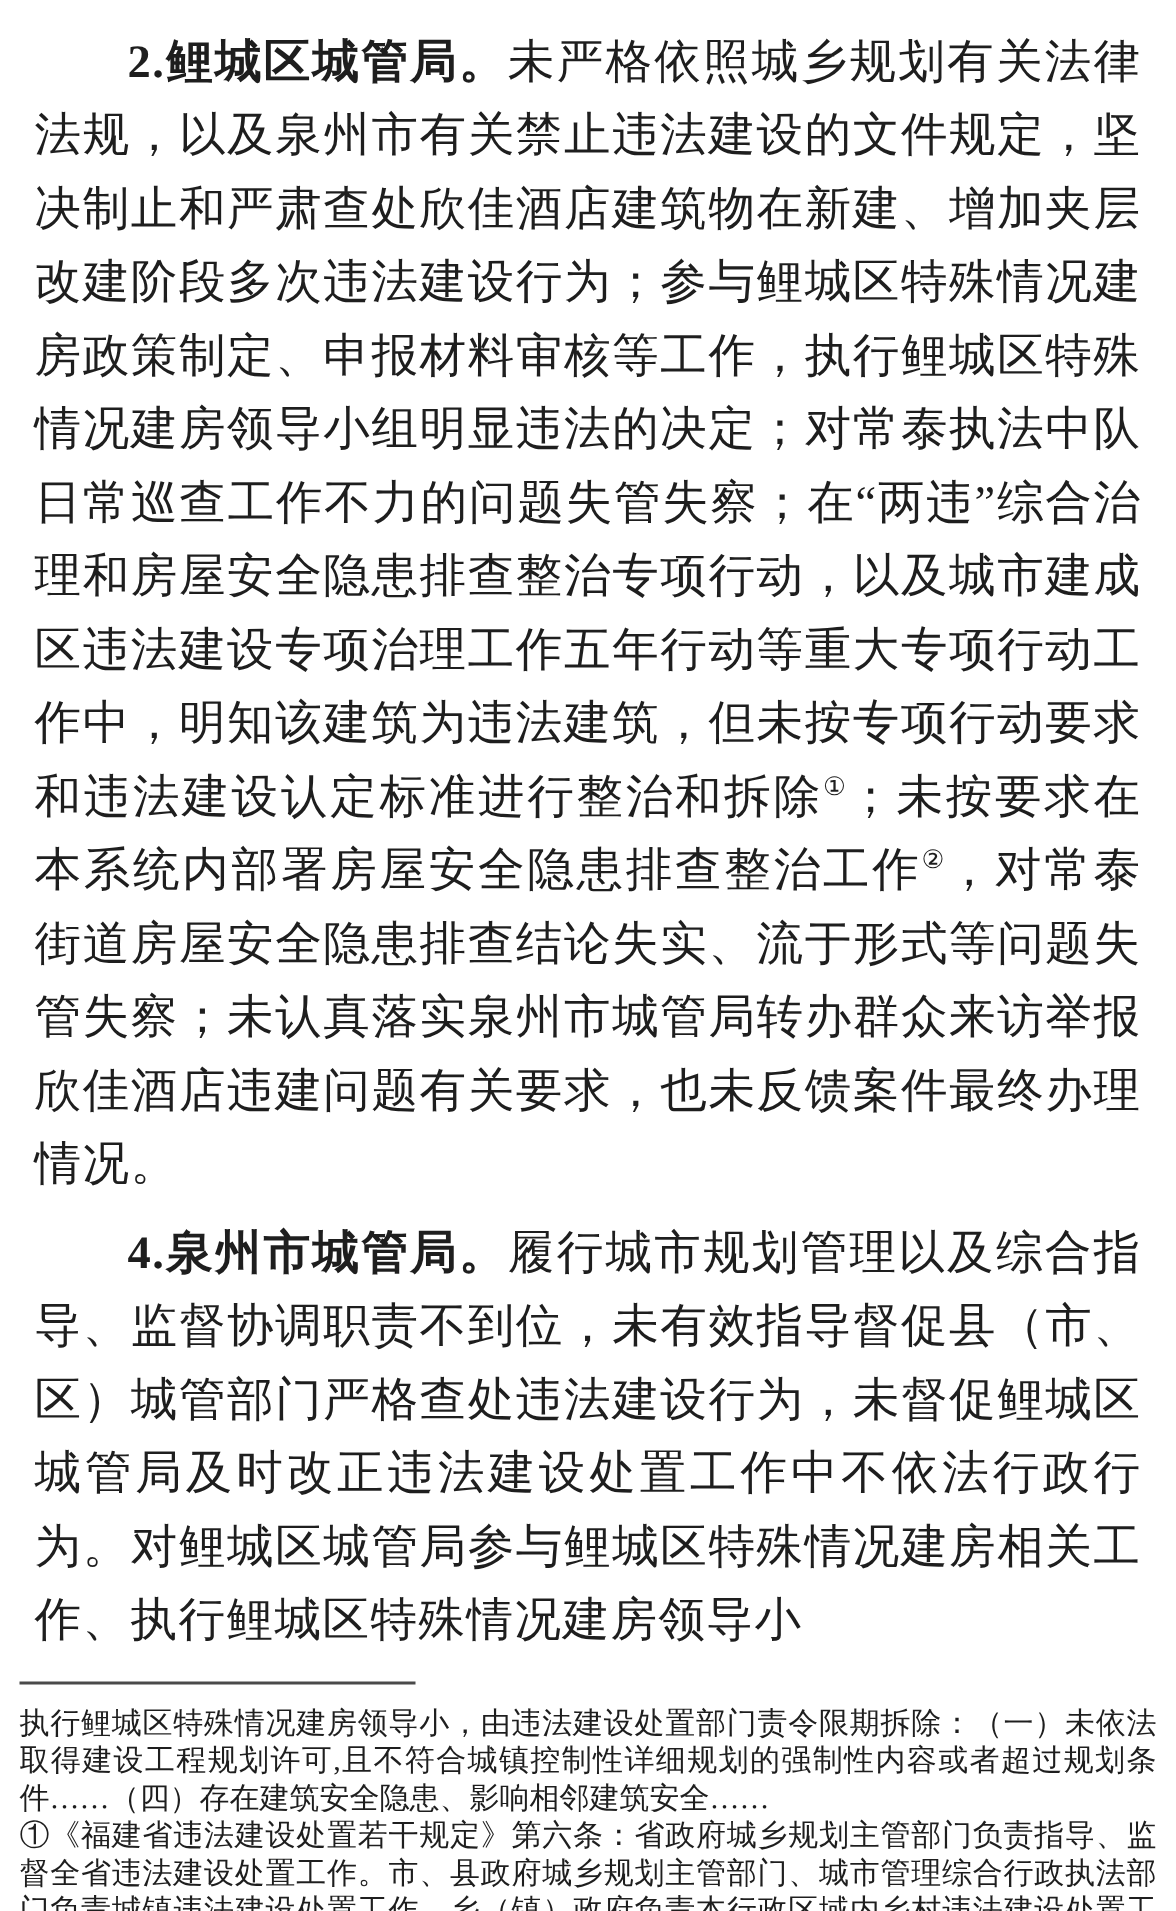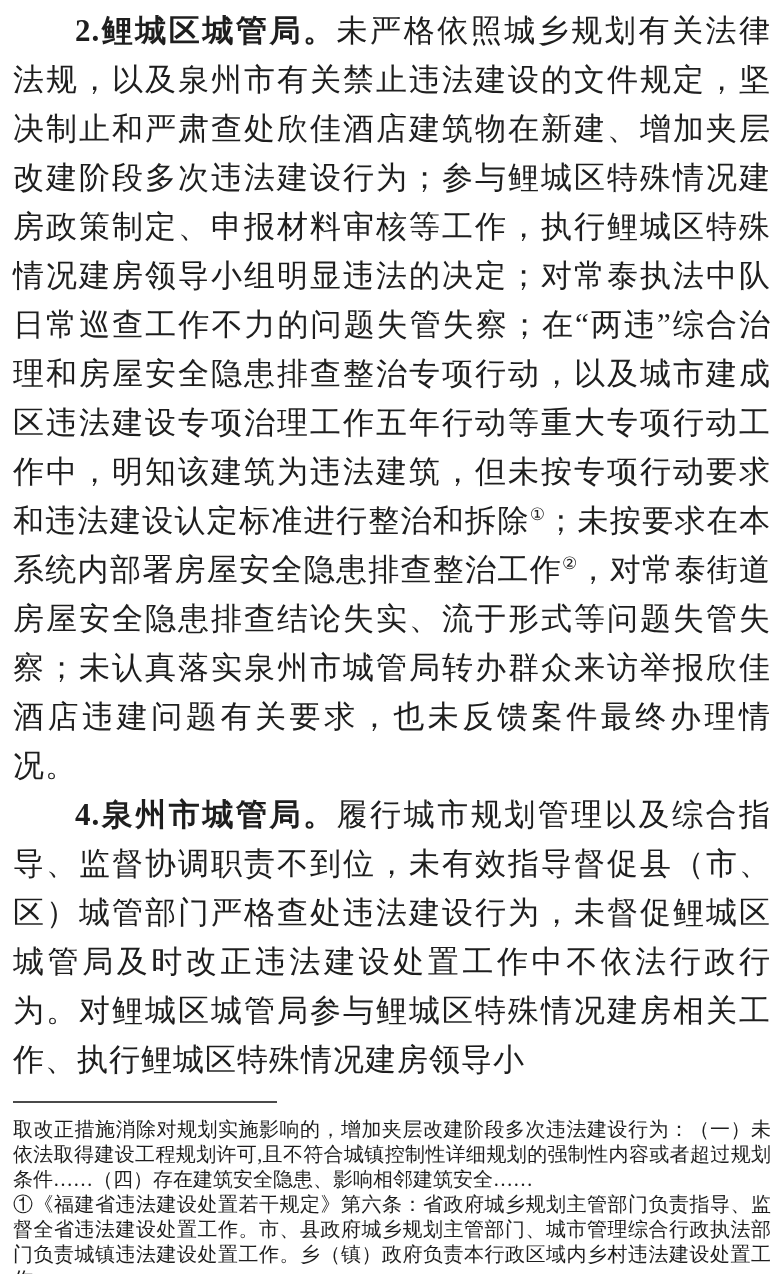--- a/index.html
+++ b/index.html
@@ -23,21 +23,21 @@
     overflow: hidden;
   }
   .body-text {
     font-size: 31px;
     line-height: 49px;
     letter-spacing: 1px;
     text-align: justify;
     text-justify: inter-ideograph;
   }
   .para {
-    margin: 0;
+    margin: 10px;
     text-indent: 2em;
   }
   .lead {
     font-weight: bold;
   }
   .fnref {
     font-size: 0.55em;
     vertical-align: super;
     line-height: 0;
     letter-spacing: 0;
@@ -73,19 +73,19 @@
     <p class="para"><span class="lead">2.鲤城区城管局。</span><span>未严格依照城乡规划有关法律法规，以及泉州市有关禁止违法建设的文件规定，坚决制止和严肃查处欣佳酒店建筑物在新建、增加夹层改建阶段多次违法建设行为；参与鲤城区特殊情况建房政策制定、申报材料审核等工作，执行鲤城区特殊情况建房领导小组明显违法的决定；对常泰执法中队日常巡查工作不力的问题失管失察；在“两违”综合治理和房屋安全隐患排查整治专项行动，以及城市建成区违法建设专项治理工作五年行动等重大专项行动工作中，明知该建筑为违法建筑，但未按专项行动要求和违法建设认定标准进行整治和拆除</span><sup class="fnref">①</sup><span>；未按要求在本系统内部署房屋安全隐患排查整治工作</span><sup class="fnref">②</sup><span>，对常泰街道房屋安全隐患排查结论失实、流于形式等问题失管失察；未认真落实泉州市城管局转办群众来访举报欣佳酒店违建问题有关要求，也未反馈案件最终办理情况。</span></p>
 
     <p class="para"><span class="lead">4.泉州市城管局。</span><span>履行城市规划管理以及综合指导、监督协调职责不到位，未有效指导督促县（市、区）城管部门严格查处违法建设行为，未督促鲤城区城管局及时改正违法建设处置工作中不依法行政行为。对鲤城区城管局参与鲤城区特殊情况建房相关工作、执行鲤城区特殊情况建房领导小</span></p>
 
   </div>
 
   <div class="footnote-rule"></div>
 
   <div class="footnotes">
 
-    <p class="fn"><span>取改正措施消除对规划实施影响的，增加夹层改建阶段多次违法建设行为：（一）未依法取得建设工程规划许可,且不符合城镇控制性详细规划的强制性内容或者超过规划条件……（四）存在建筑安全隐患、影响相邻建筑安全……</span></p>
+    <p class="fn"><span>执行鲤城区特殊情况建房领导小，由违法建设处置部门责令限期拆除：（一）未依法取得建设工程规划许可,且不符合城镇控制性详细规划的强制性内容或者超过规划条件……（四）存在建筑安全隐患、影响相邻建筑安全……</span></p>
 
     <p class="fn"><span class="fnmark">①</span><span>《福建省违法建设处置若干规定》第六条：省政府城乡规划主管部门负责指导、监督全省违法建设处置工作。市、县政府城乡规划主管部门、城市管理综合行政执法部门负责城镇违法建设处置工作。乡（镇）政府负责本行政区域内乡村违法建设处置工作。</span></p>
 
   </div>
 
 </div>
 
 </body></html>

